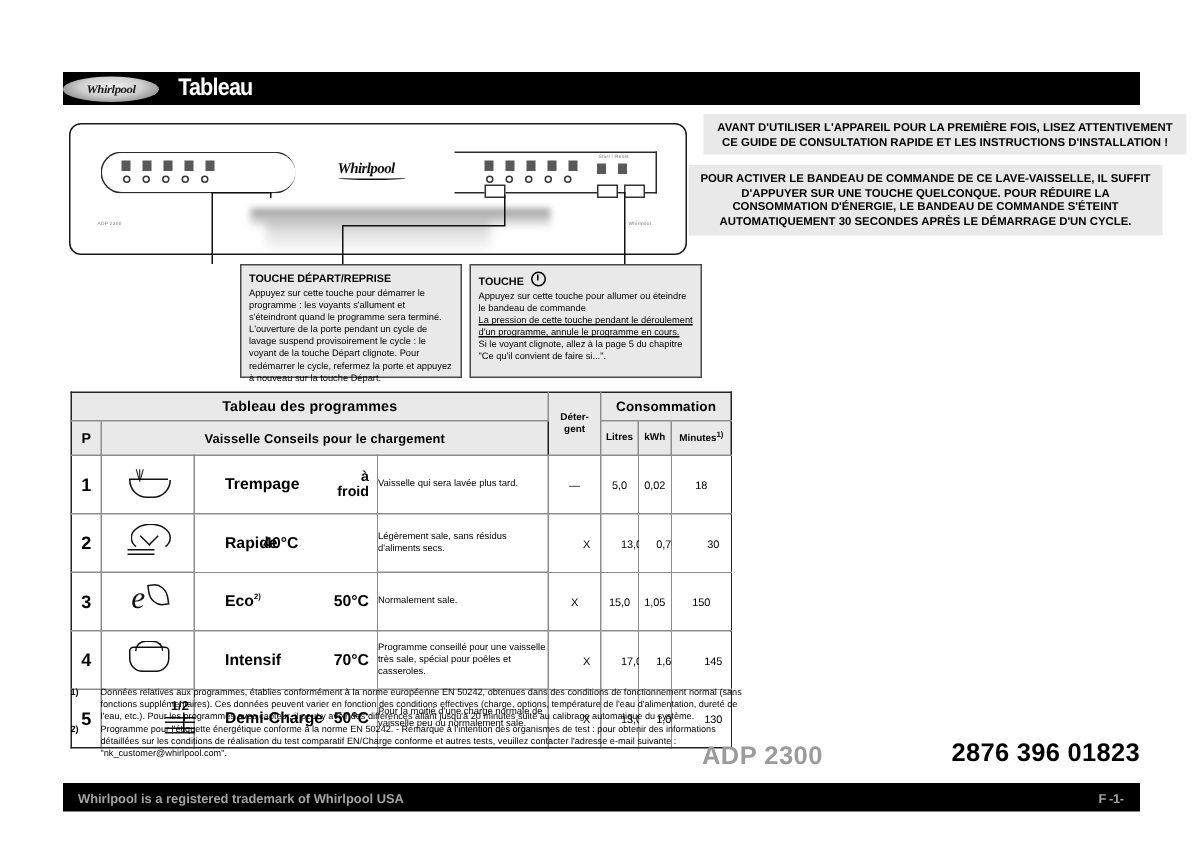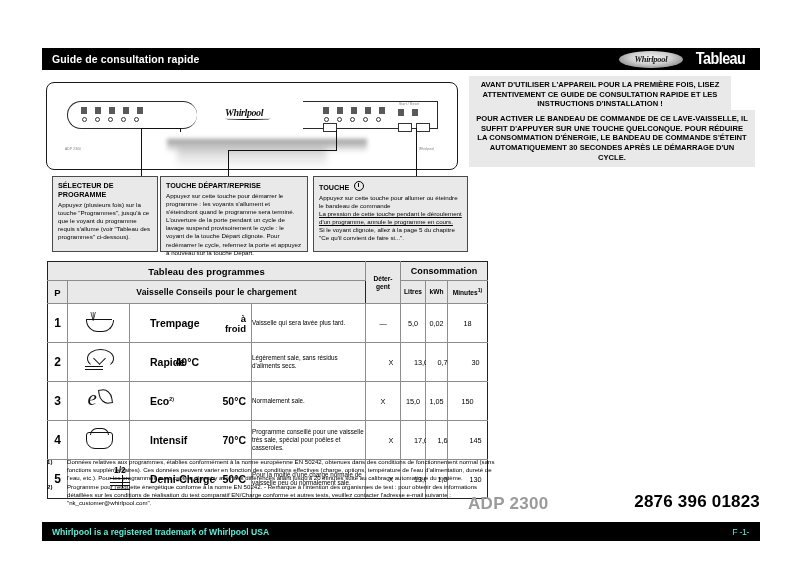--- a/index.html
+++ b/index.html
@@ -171,22 +171,22 @@
   .warnbox {
     position: absolute;
     background: #e9e9e9;
     text-align: center;
     font-weight: bold;
     color: #000;
     line-height: 1.28;
     padding: 4px 6px;
     box-sizing: border-box;
   }
-  #warn1 { left: 469px; top: 76px; width: 262px; font-size: 7.6px; }
-  #warn2 { left: 469px; top: 110px; width: 286px; font-size: 7.6px; text-align: center; }
+  #warn1 { left: 469px; top: 76px; width: 322px; font-size: 7.6px; }
+  #warn2 { left: 459px; top: 110px; width: 316px; font-size: 7.6px; text-align: center; }
 
   
   .callout {
     position: absolute;
     border: 1px solid #4a4a4a;
     background: #e9e9e9;
     box-sizing: border-box;
     padding: 4px 5px;
   }
   .callout .c-title {
@@ -392,44 +392,43 @@
     font-weight: bold;
     color: #000;
     letter-spacing: 0.2px;
   }
 
   .bottombar {
     position: absolute;
     left: 42px; top: 522px;
     width: 718px; height: 19px;
     background: #000;
-    color: #5eead4;
+    color: #a3a3a3;
     display: flex;
     align-items: center;
     justify-content: space-between;
   }
   .bottombar .bb-left {
     font-size: 8.6px;
     font-weight: bold;
     padding-left: 10px;
   }
   .bottombar .bb-right {
     font-size: 8.6px;
-    font-weight: normal;
+    font-weight: bold;
     padding-right: 11px;
     letter-spacing: -0.3px;
   }
 </style>
 </head>
 <body>
 
 <div class="page">
 
   <div class="topbar">
-    <div class="topbar-title">Guide de consultation rapide</div>
     <div class="topbar-right">
       <div class="wp-logo">
         <span>Whirlpool</span>
       </div>
       <div class="tableau-word">Tableau</div>
     </div>
   </div>
 
   <div class="appliance">
     <div class="panel-left"></div>
@@ -490,24 +489,20 @@
   <div class="leaderline" style="left:180px; top:128px; width:1px; height:4px;"></div>
   <div class="leaderline" style="left:228px; top:176px; width:1px; height:-0px;"></div>
   <div class="leaderline" style="left:228px; top:150px; width:1px; height:26px;"></div>
   <div class="leaderline" style="left:228px; top:150px; width:108px; height:1px;"></div>
   <div class="leaderline" style="left:336px; top:130px; width:1px; height:21px;"></div>
   <div class="leaderline" style="left:416px; top:128px; width:1px; height:48px;"></div>
 
   <div class="warnbox" id="warn1">AVANT D'UTILISER L'APPAREIL POUR LA PREMIÈRE FOIS, LISEZ ATTENTIVEMENT CE GUIDE DE CONSULTATION RAPIDE ET LES INSTRUCTIONS D'INSTALLATION !</div>
   <div class="warnbox" id="warn2">POUR ACTIVER LE BANDEAU DE COMMANDE DE CE LAVE-VAISSELLE, IL SUFFIT D'APPUYER SUR UNE TOUCHE QUELCONQUE. POUR RÉDUIRE LA CONSOMMATION D'ÉNERGIE, LE BANDEAU DE COMMANDE S'ÉTEINT AUTOMATIQUEMENT 30 SECONDES APRÈS LE DÉMARRAGE D'UN CYCLE.</div>
 
-  <div class="callout" id="callout1">
-    <div class="c-title">SÉLECTEUR DE PROGRAMME</div>
-    <div class="c-body">Appuyez (plusieurs fois) sur la touche "Programmes", jusqu'à ce que le voyant du programme requis s'allume (voir "Tableau des programmes" ci-dessous).</div>
-  </div>
 
   <div class="callout" id="callout3">
     <div class="c-title">
       
       <span>TOUCHE</span>
       <span class="power-glyph"></span>
     </div>
     <div class="c-body">Appuyez sur cette touche pour allumer ou éteindre le bandeau de commande</div>
     <div class="c-body"><u>La pression de cette touche pendant le déroulement d'un programme, annule le programme en cours.</u></div>
     <div class="c-body">Si le voyant clignote, allez à la page 5 du chapitre "Ce qu'il convient de faire si...".</div>

